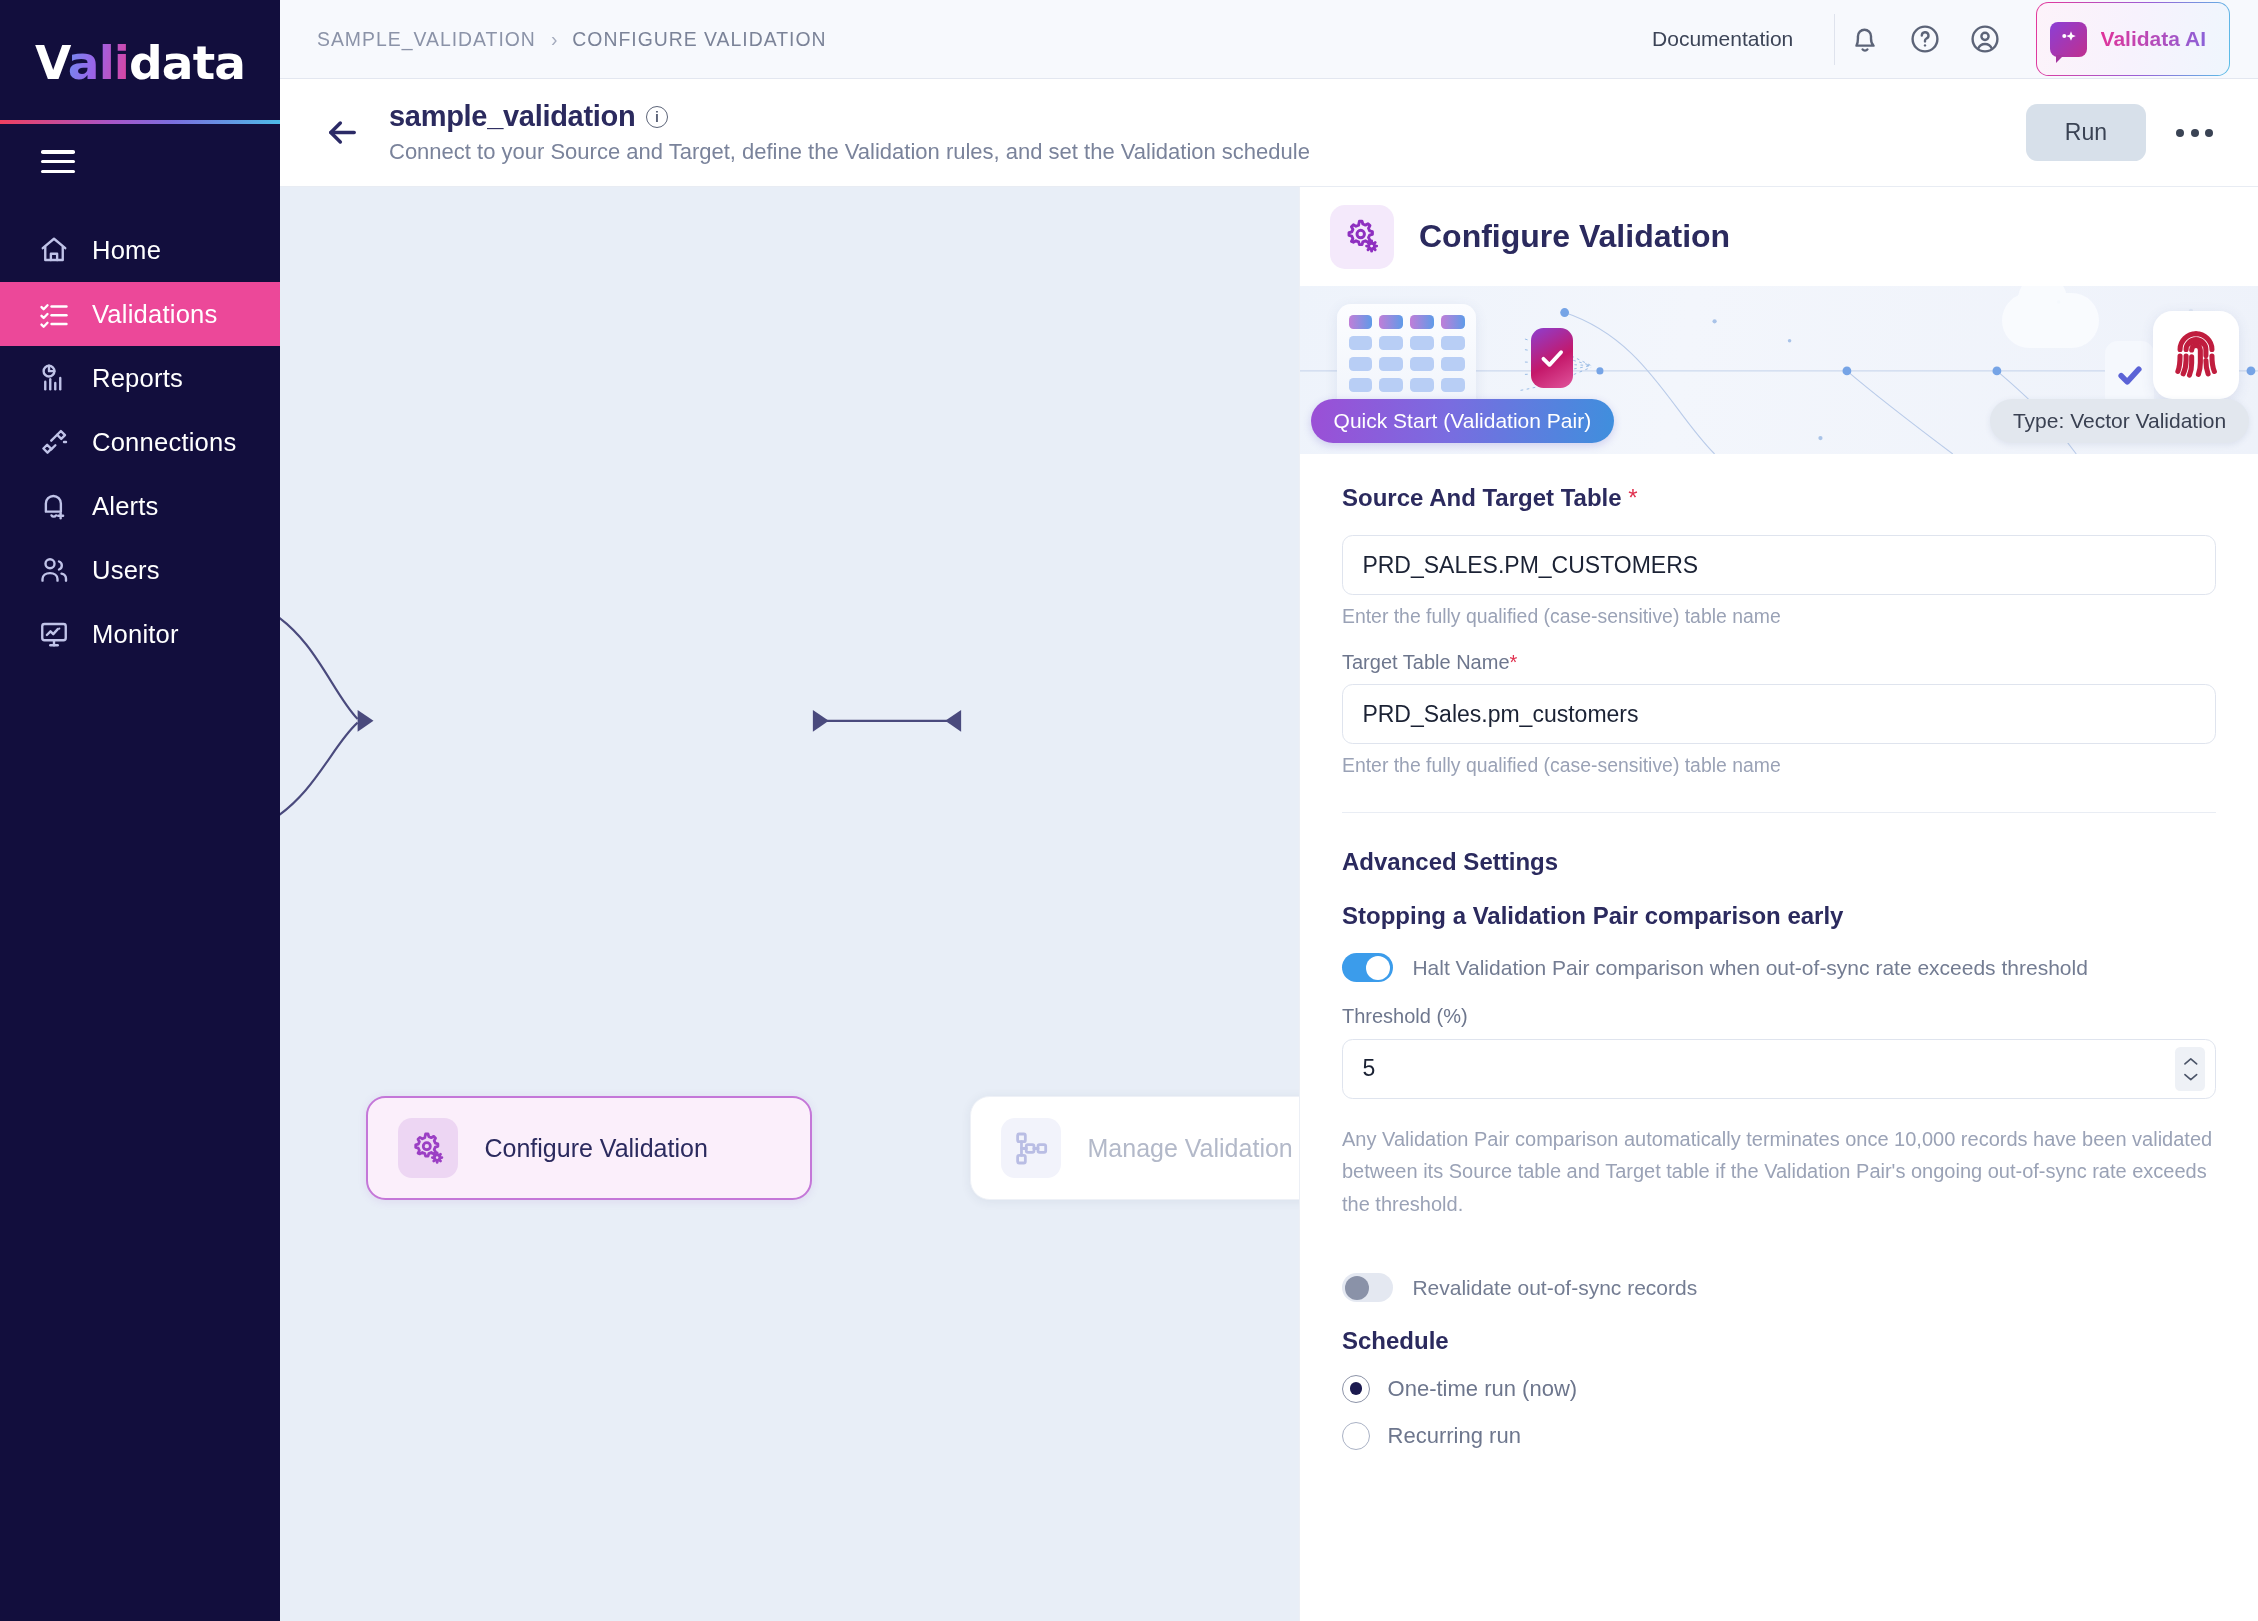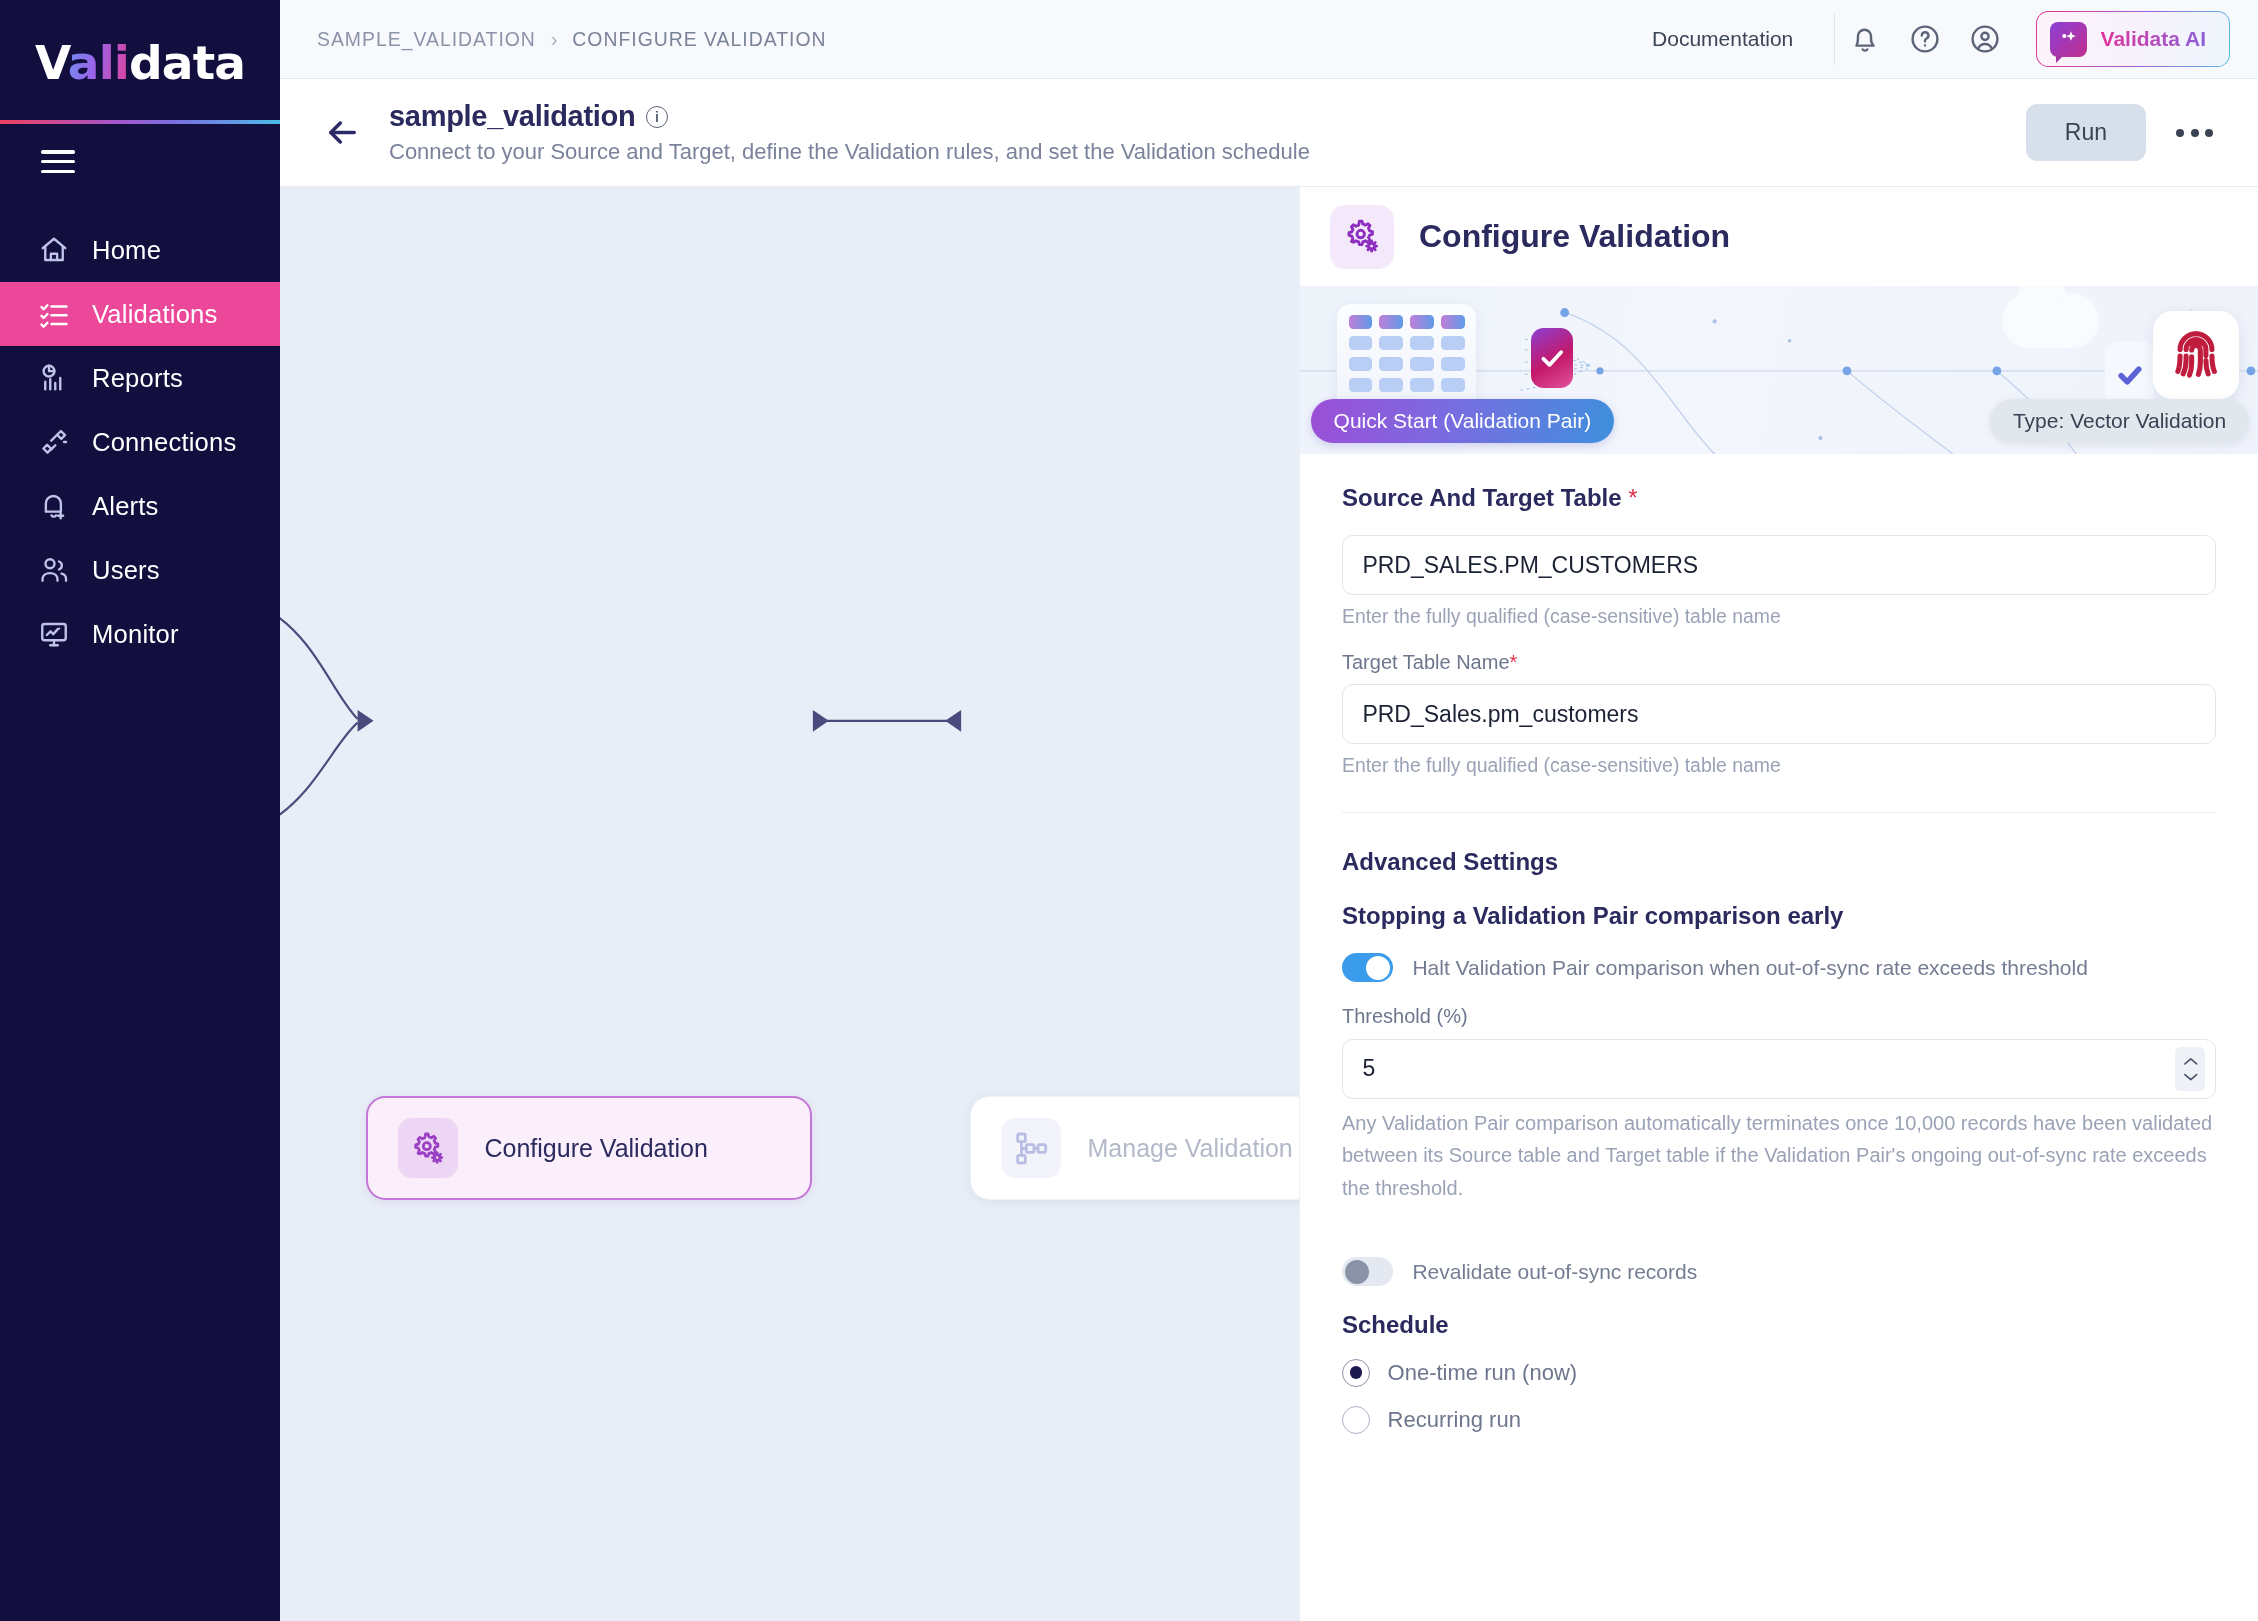--- a/index.html
+++ b/index.html
@@ -74,21 +74,21 @@
 
   .top-right { display: flex; align-items: center; gap: 0; height: 79px; }
   .doc-link { font-size: 21px; color: #3c4457; padding-right: 41px; cursor: pointer; }
   .top-div { width: 0.9px; height: 51px; background: #dfe3ed; }
   .icon-btn { width: 60px; height: 60px; display: flex; align-items: center; justify-content: center; cursor: pointer; }
   .icon-btn svg { width: 32px; height: 32px; stroke: #5c6478; fill: none; stroke-width: 1.8; stroke-linecap: round; stroke-linejoin: round; }
   .icon-btn:first-of-type { margin-left: 25px; }
 
   .ai-btn {
     margin-left: 21px;
-    height: 56px; display: flex; align-items: center; gap: 14px;
+    height: 74px; display: flex; align-items: center; gap: 14px;
     padding: 0 23px 0 12.4px; border-radius: 12.4px; cursor: pointer;
     background: linear-gradient(100deg,#fdf2fa 0%, #f6f1fd 50%, #eef6fd 100%);
     border: 1.8px solid transparent;
     background-image:
       linear-gradient(100deg,#fdf3fa 0%, #f7f2fd 50%, #eff6fd 100%),
       linear-gradient(100deg,#e5379a 0%, #9b5fd6 55%, #59c0e8 100%);
     background-origin: border-box;
     background-clip: padding-box, border-box;
   }
   .ai-chat {
@@ -227,21 +227,21 @@
   .toggle .knob { position: absolute; top: 2.6px; width: 24px; height: 24px; border-radius: 50%; }
   .toggle.on .knob { right: 2.6px; background: #ffffff; }
   .toggle.off .knob { left: 2.6px; background: #8a92a8; }
   .toggle-label { font-size: 21px; color: #737c92; }
 
   .radio-row { display: flex; align-items: center; gap: 17.6px; margin-top: 19.4px; cursor: pointer; }
   .radio { width: 28px; height: 28px; border-radius: 50%; border: 1.8px solid #aab2c5; display:flex; align-items:center; justify-content:center; flex: 0 0 28px; }
   .radio.on { border-color: #8d94a8; }
   .radio.on:after { content:''; width: 12.4px; height: 12.4px; border-radius: 50%; background: #1b1a4f; }
   .radio-label { font-size: 22px; color: #6d768d; }
-  .longhint { font-size: 20px; color: #9aa2b6; line-height: 1.62; margin-top: 8px; }
+  .longhint { font-size: 20px; color: #9aa2b6; line-height: 1.62; margin-top: 24px; }
 </style>
 </head>
 <body>
 
 <div id="app">
 
   <aside class="sidebar">
     <div class="logo-wrap">
       <div class="logo-text"><span class="g1">V</span><span class="g2">ali</span><span class="g1">data</span></div>
       <div class="logo-underline"></div>

